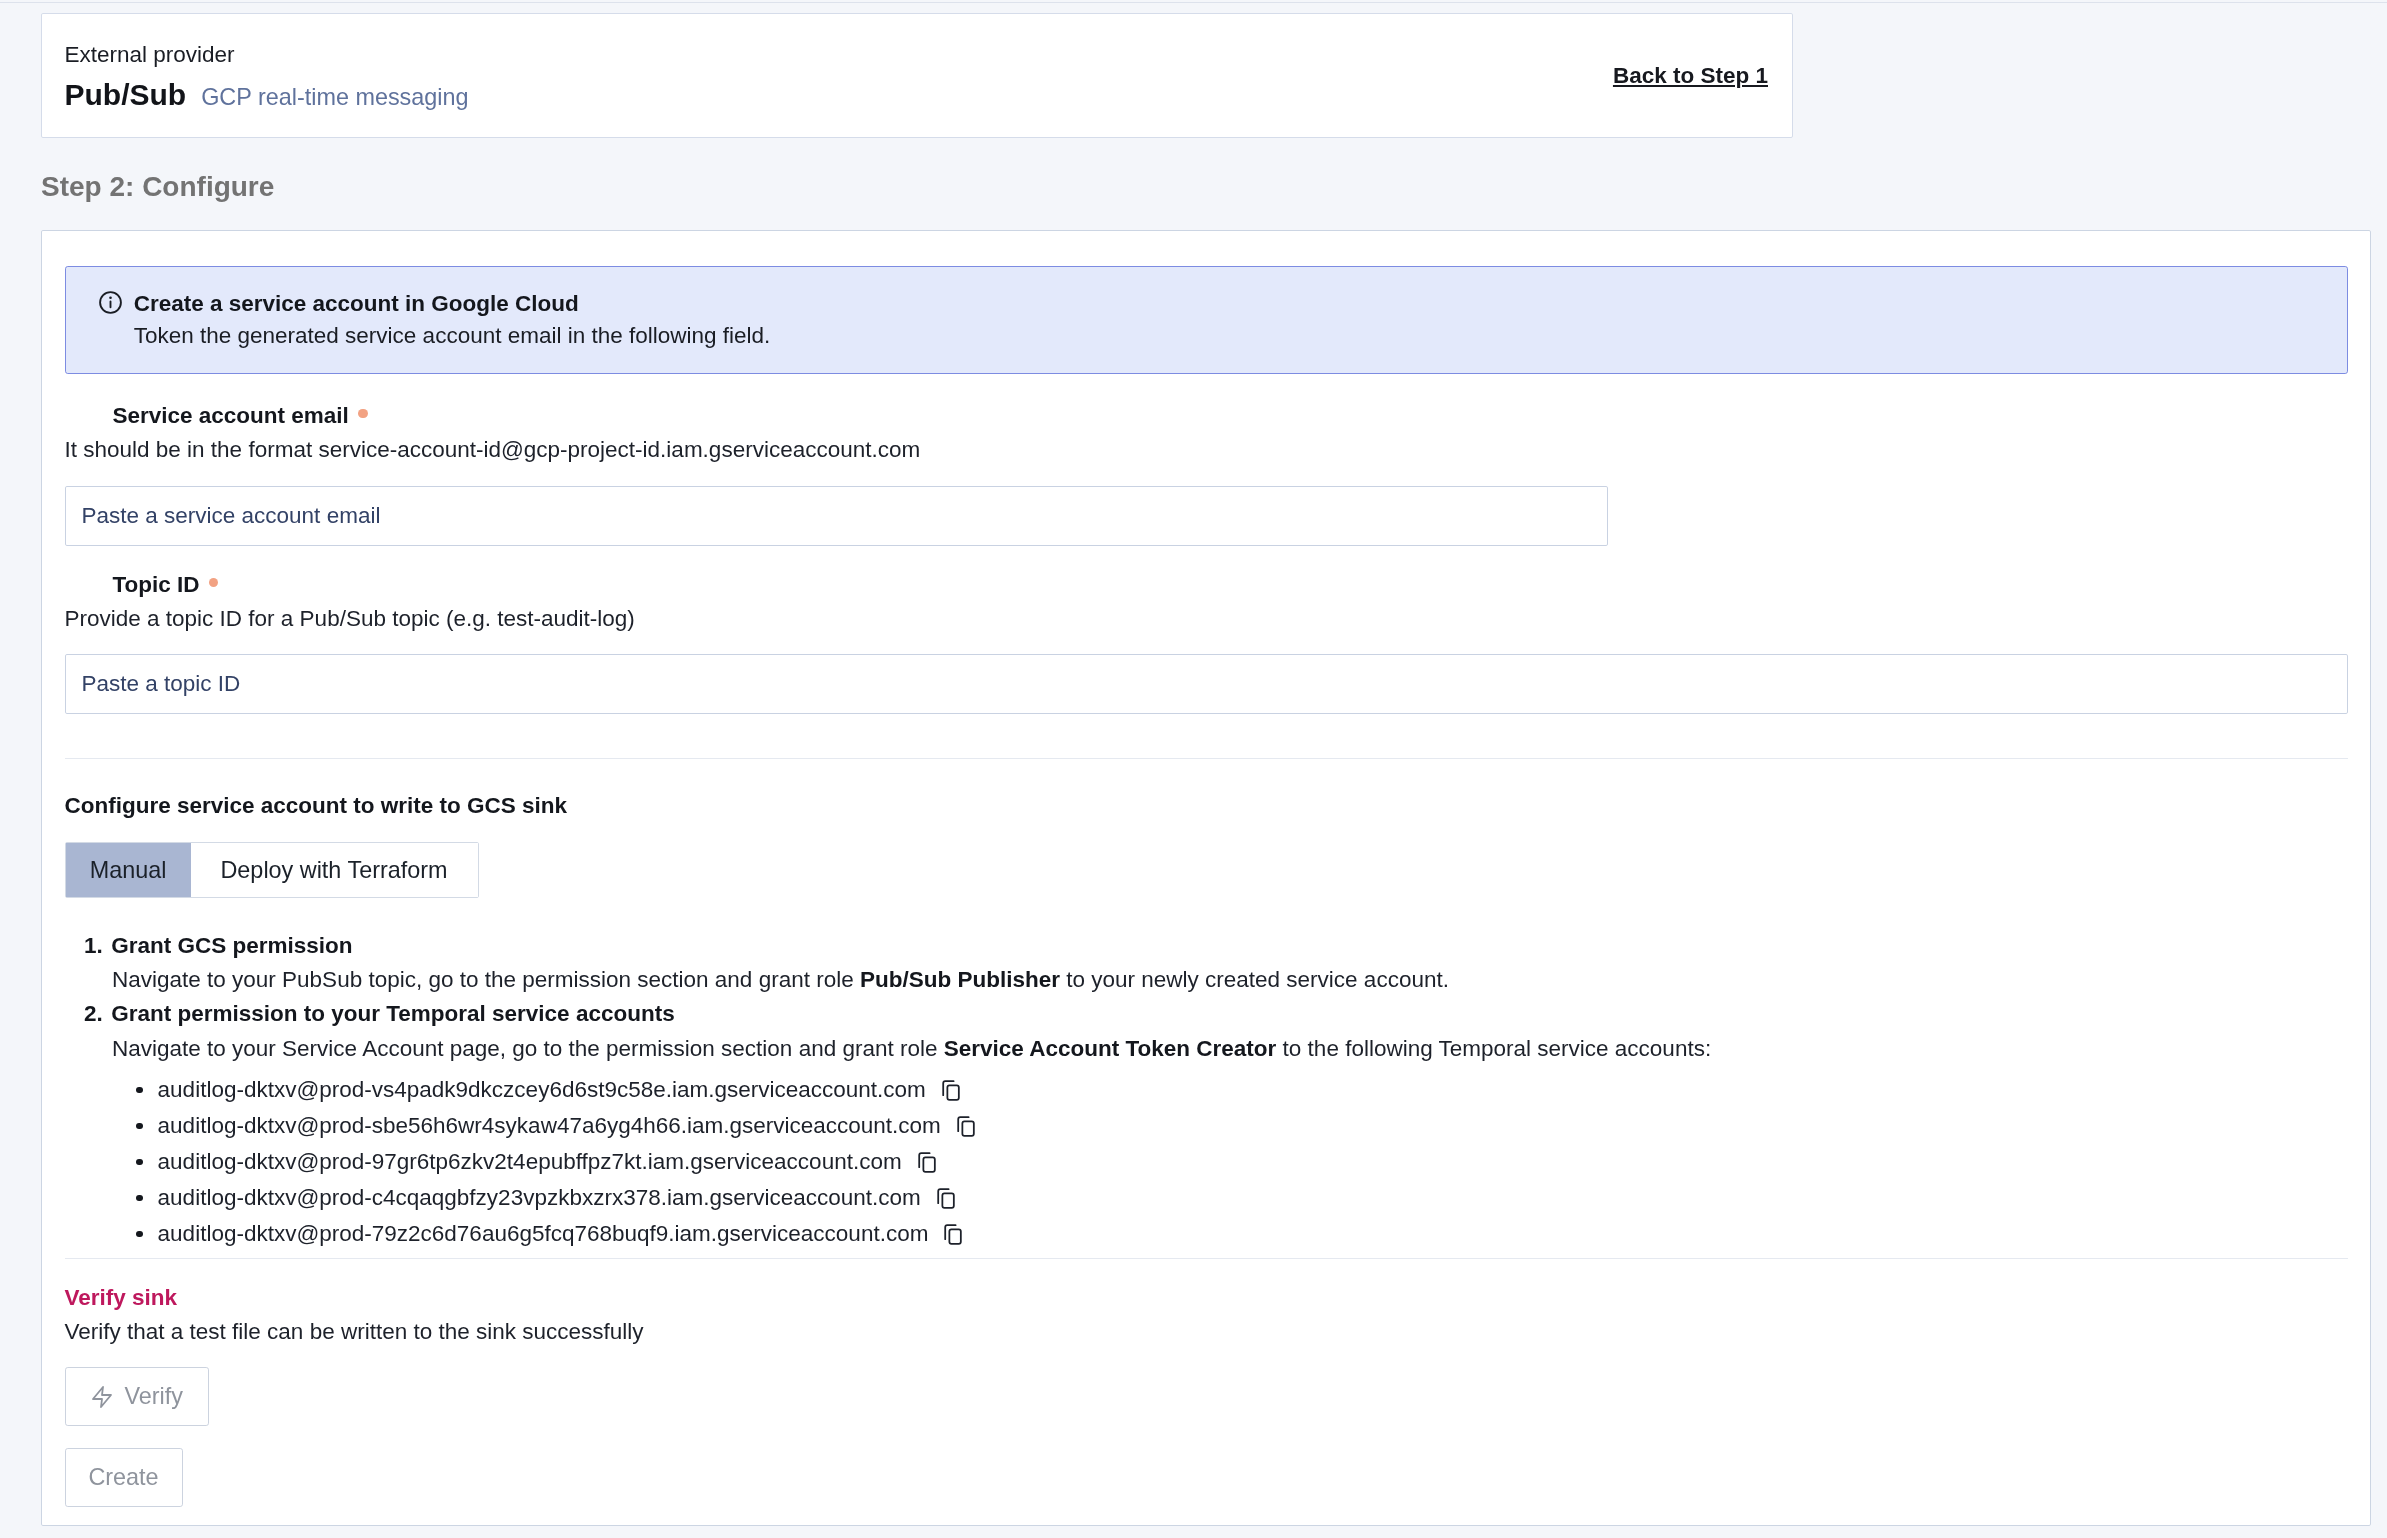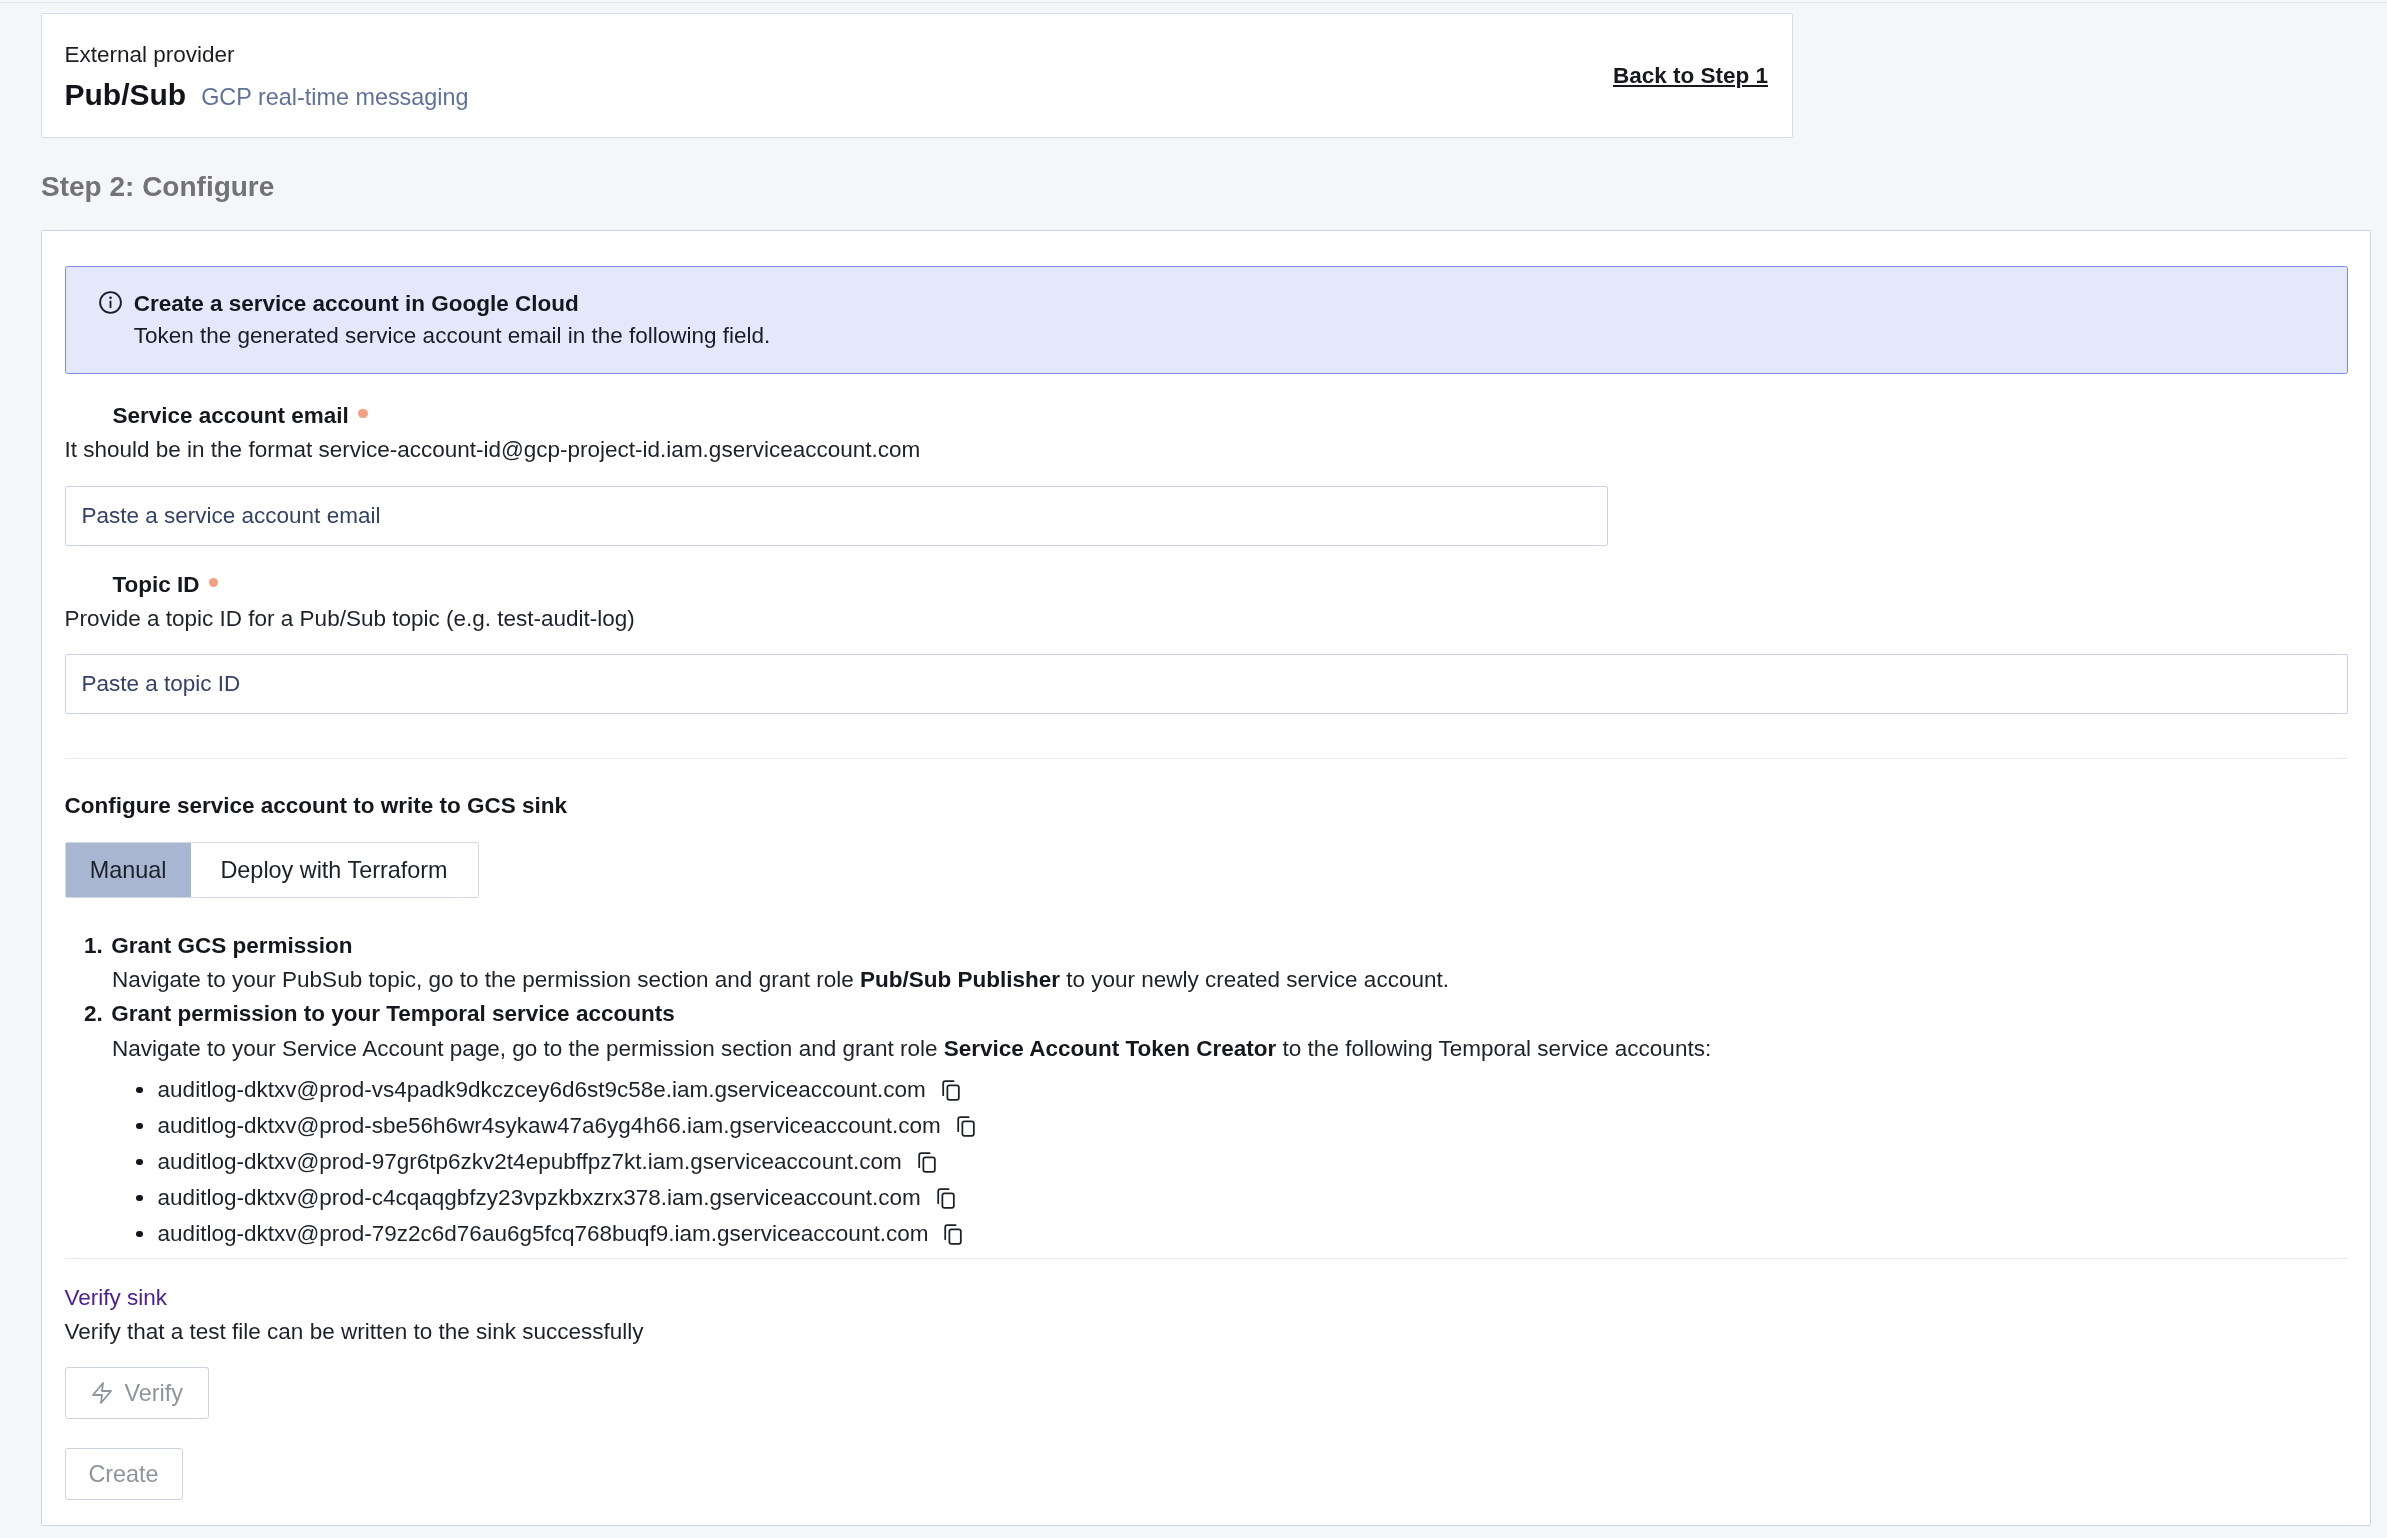--- a/index.html
+++ b/index.html
@@ -134,28 +134,28 @@
   .copy-btn {
     width: 25px; height: 25px; margin-left: 12px; color: #1d212a;
     background: none; border: none; cursor: pointer; padding: 0;
     display: inline-flex; align-items: center; justify-content: center;
   }
   .copy-btn svg { width: 25px; height: 25px; }
 
   
   .verify-title {
     position: absolute; left: 22.5px; top: 1054px;
-    font-size: 22.5px; font-weight: 400; color: #4c1d95;
+    font-size: 22.5px; font-weight: 700; color: #be185d;
   }
   .verify-subtitle {
     position: absolute; left: 22.5px; top: 1088px;
     font-size: 22.5px; color: #1d212a;
   }
   .btn {
-    position: absolute; left: 22.5px; height: 52px;
+    position: absolute; left: 22.5px; height: 59px;
     background: #ffffff; border: 0.9px solid #ccd3df; border-radius: 2.8px;
     display: flex; align-items: center; justify-content: center; gap: 10.3px;
     font-family: "Liberation Sans", sans-serif;
     font-size: 23.4px; color: #8f949d; cursor: default;
   }
   .verify-btn { top: 1136px; width: 144px; }
   .create-btn { top: 1217px; width: 118px; }
   .zap-wrap { width: 24px; height: 24px; display: inline-flex; }
   .zap-wrap svg { width: 24px; height: 24px; }
 </style>

